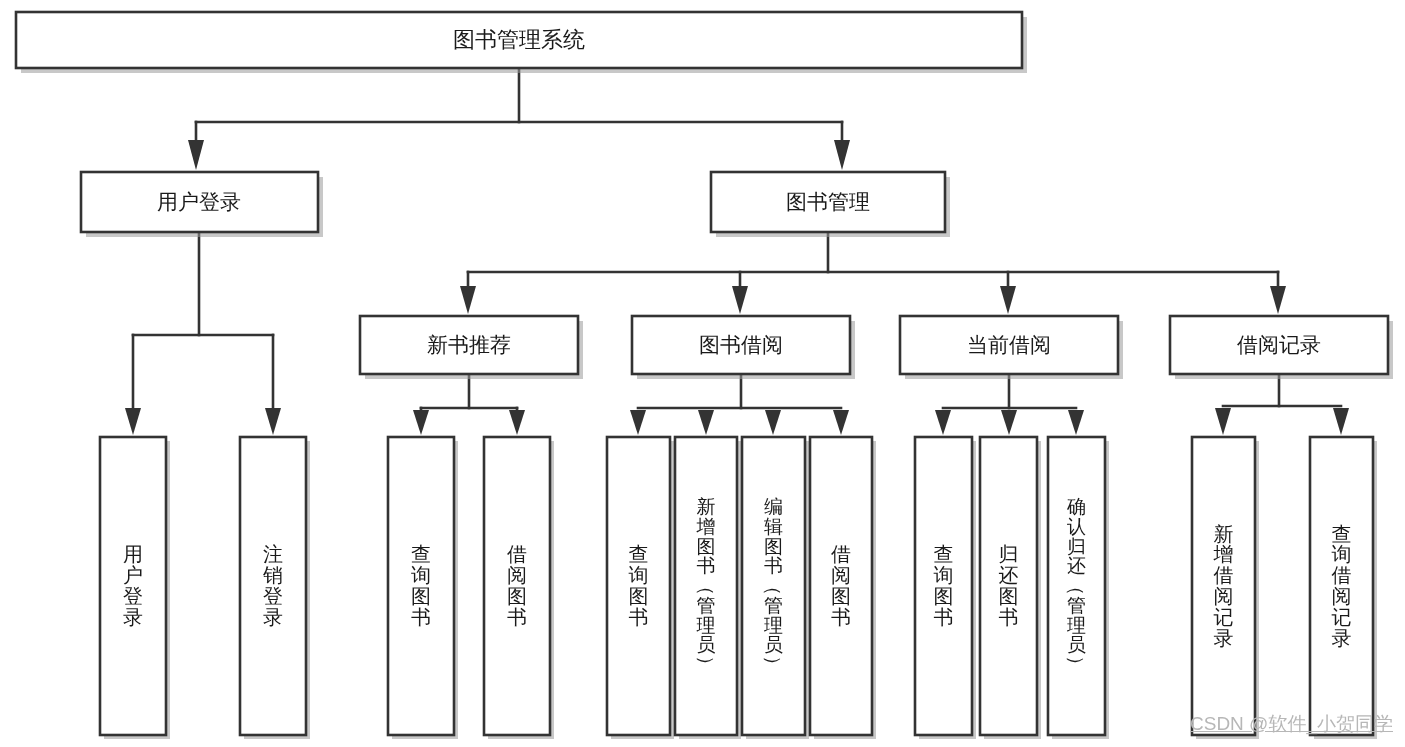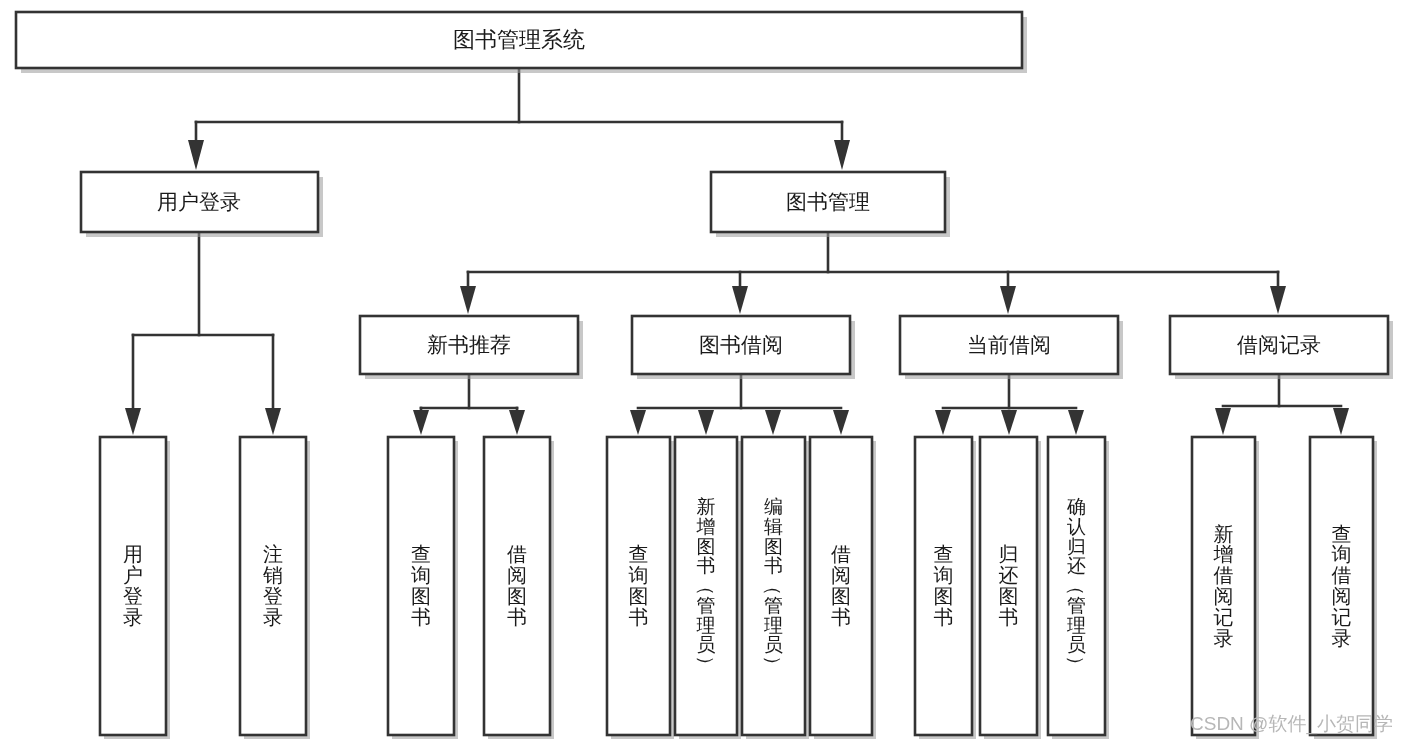--- a/index.html
+++ b/index.html
@@ -80,20 +80,21 @@
     display: block;
   }
   .watermark {
     position: absolute;
     font-family: "Liberation Sans", "DejaVu Sans", sans-serif;
     font-size: 19px;
     color: #b7b7b7;
     white-space: nowrap;
     left: 1190px;
     top: 711px;
+    text-decoration: underline;
   }
 </style>
 </head>
 <body>
 
 <div id="diagram-root">
 
   <svg class="diagram-canvas" viewBox="0 0 1405 747" xmlns="http://www.w3.org/2000/svg">
 
     <g>

